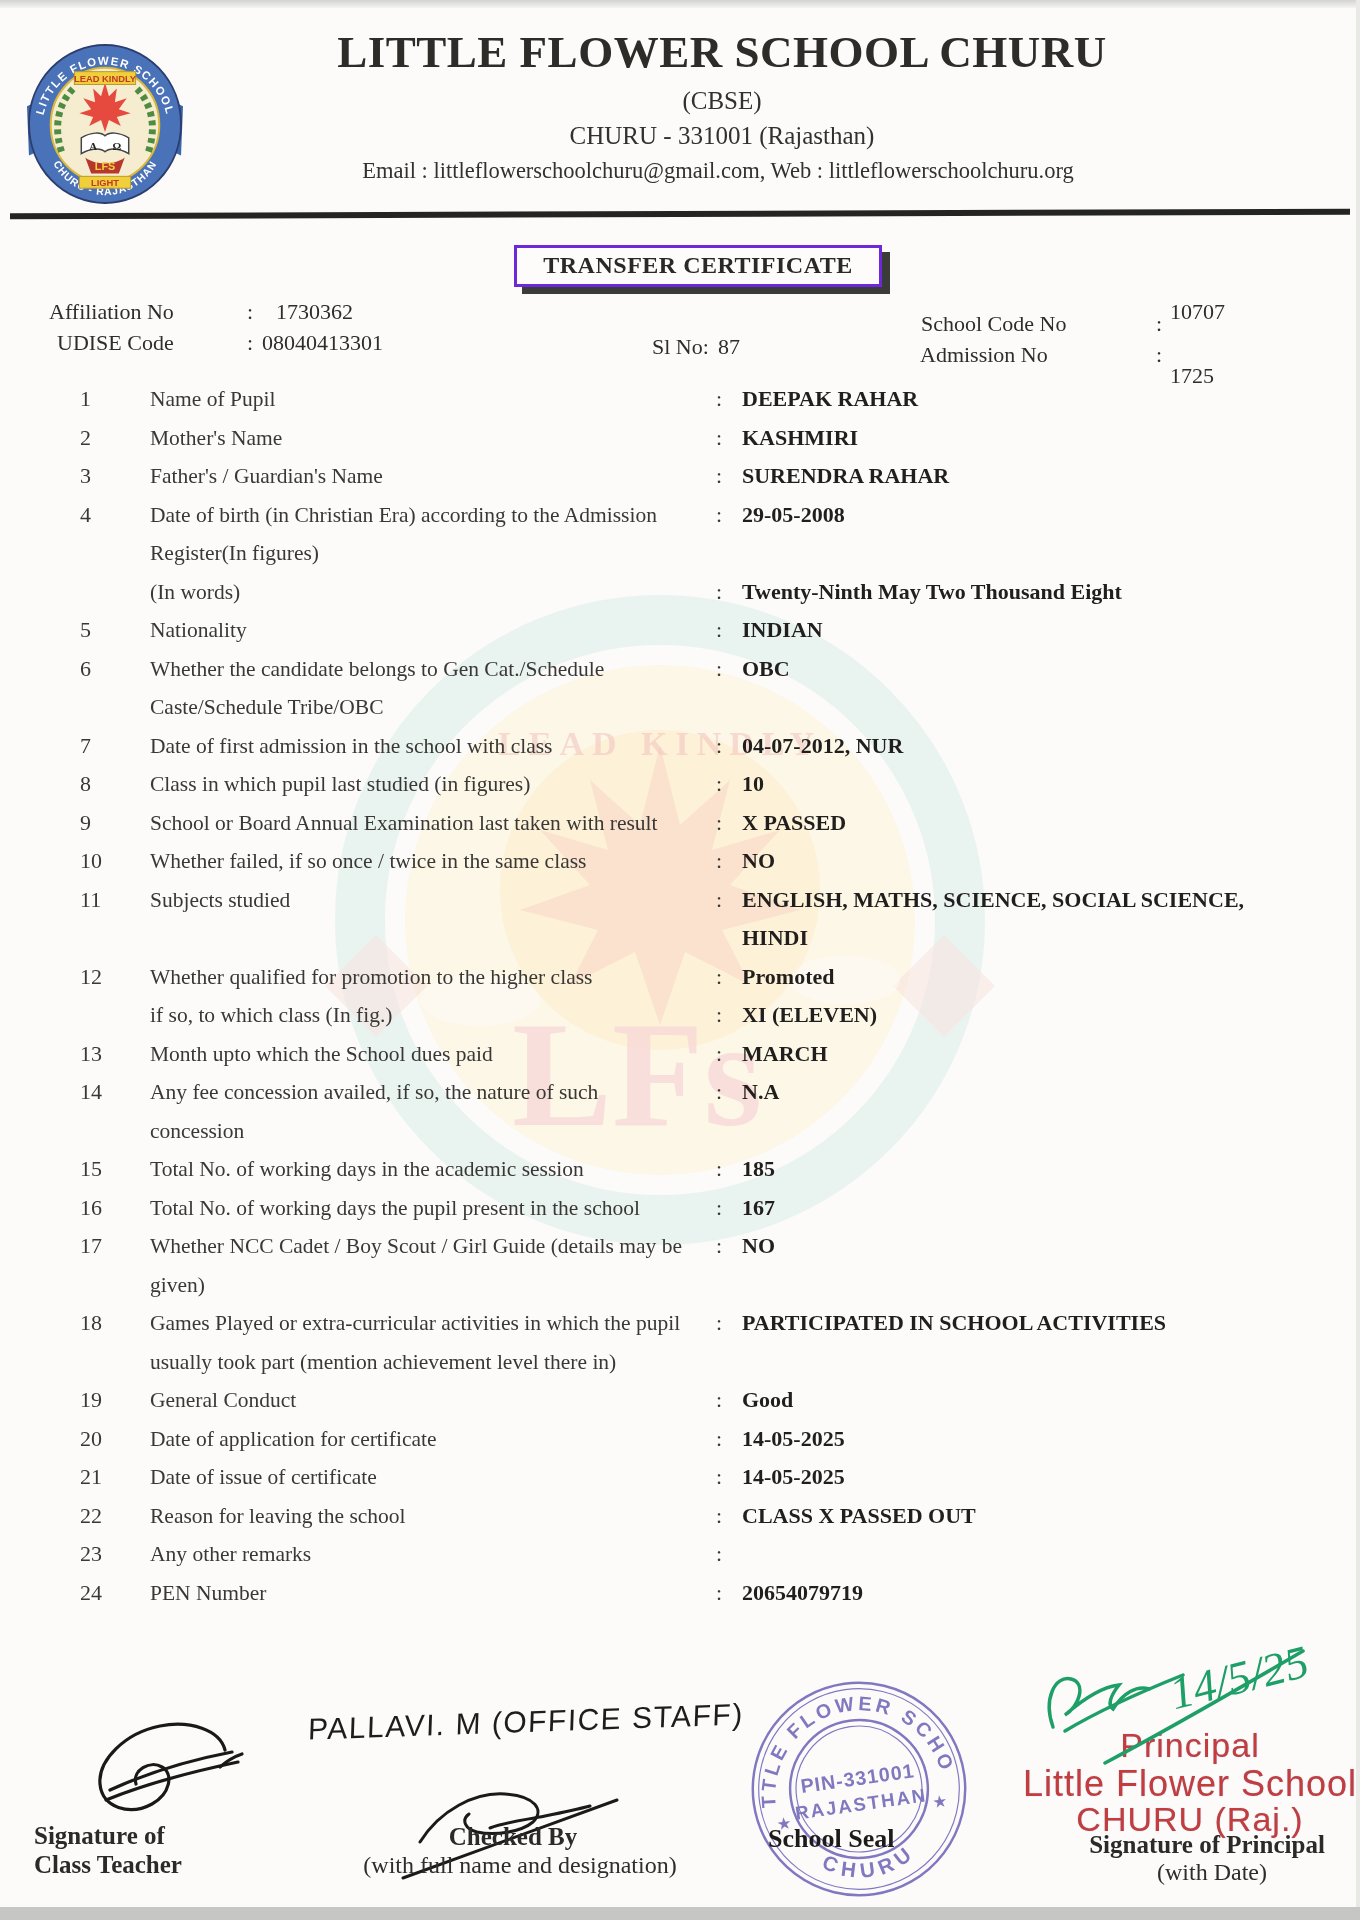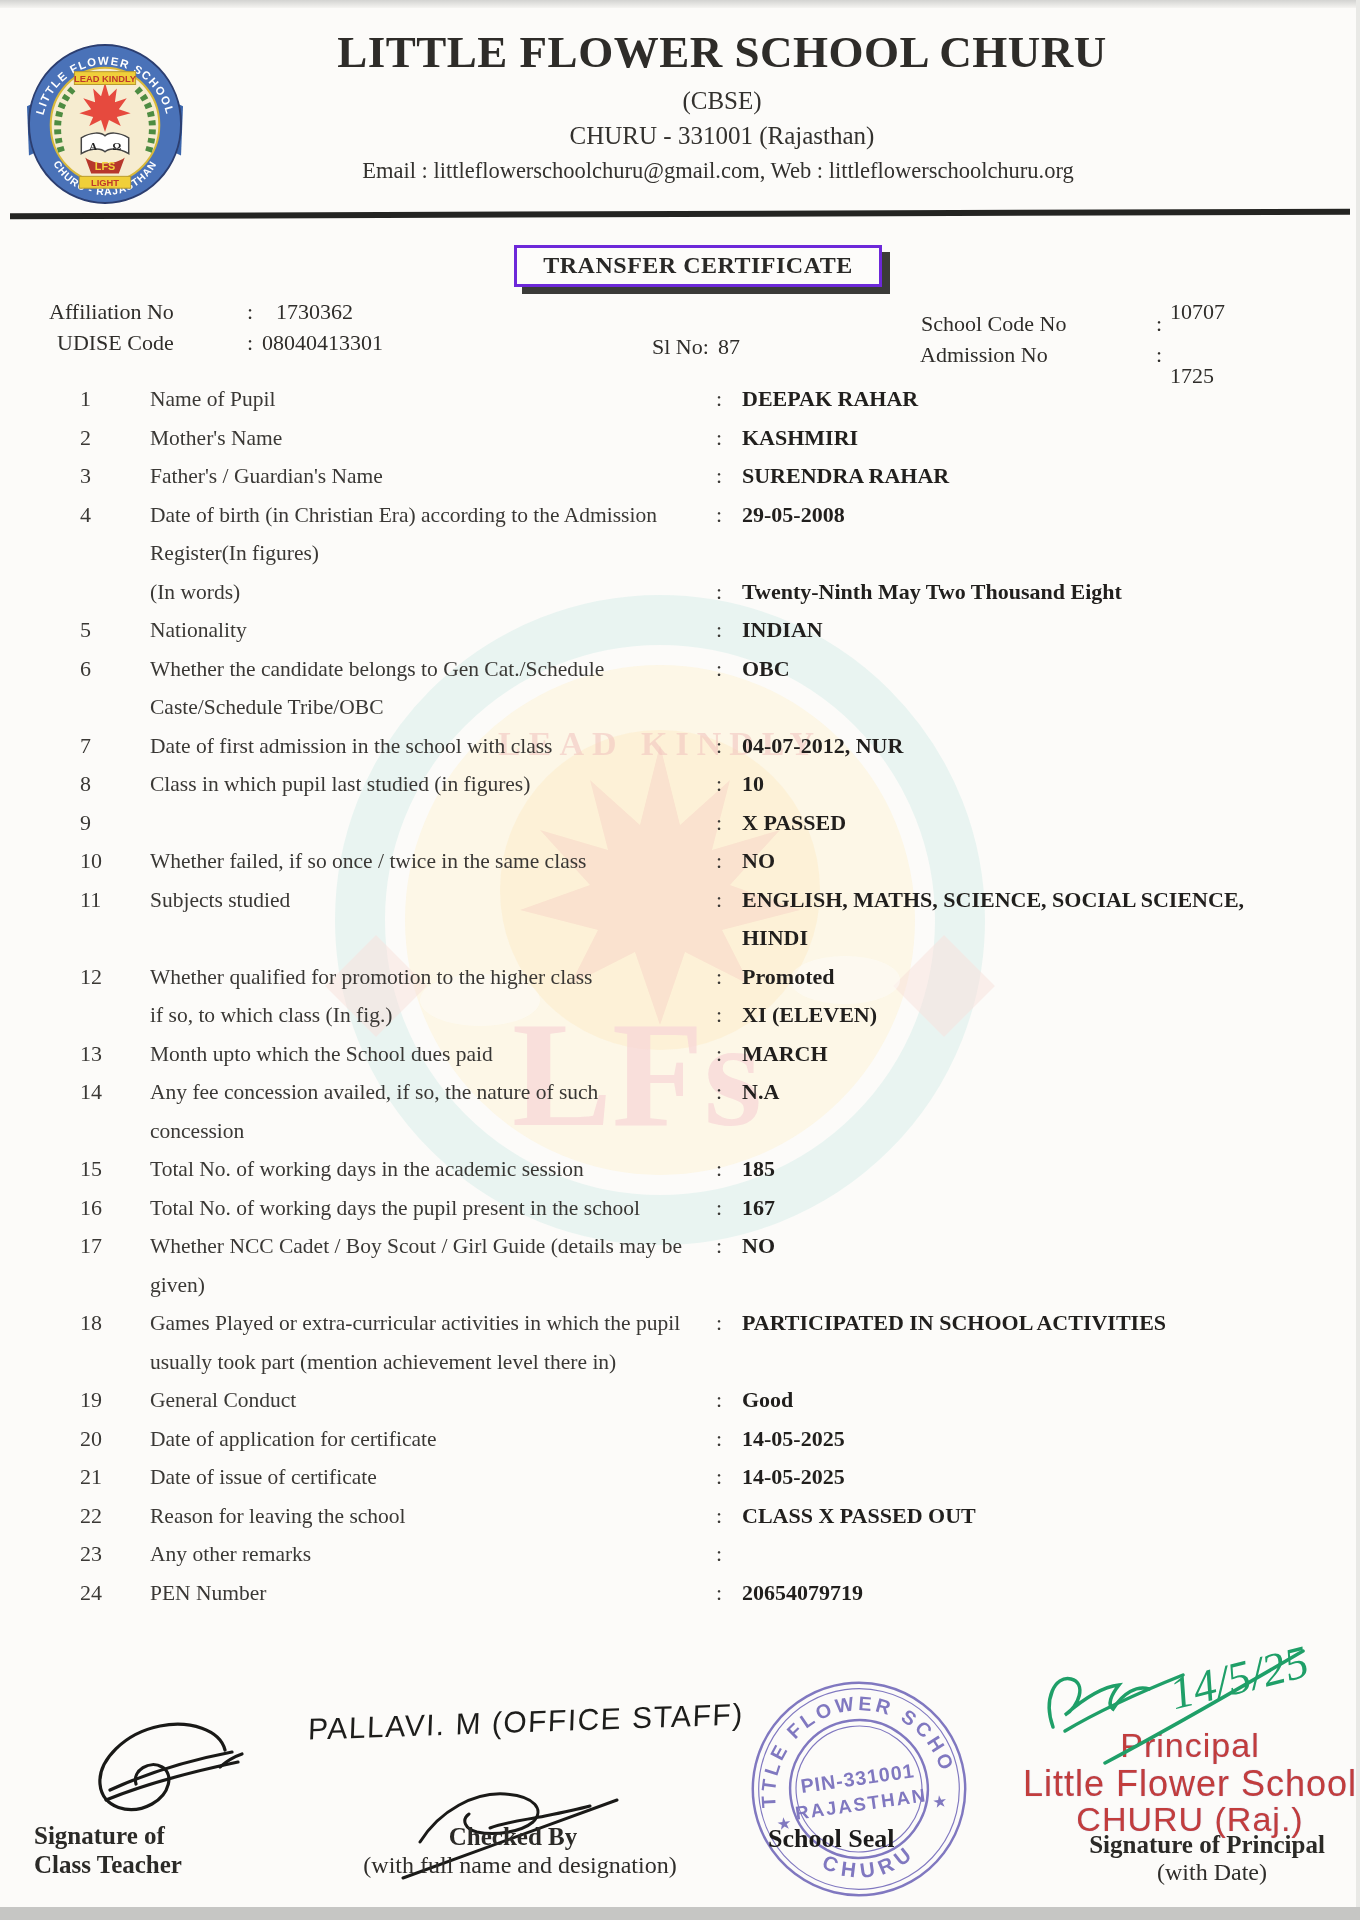--- a/index.html
+++ b/index.html
@@ -187,20 +187,21 @@
         <span class="value">04-07-2012, NUR</span>
       </div>
       <div class="fline">
         <span class="num">8</span>
         <span class="label">Class in which pupil last studied (in figures)</span>
         <span class="colon">:</span>
         <span class="value">10</span>
       </div>
       <div class="fline">
         <span class="num">9</span>
+        <span class="label">School or Board Annual Examination last taken with result</span>
         <span class="colon">:</span>
         <span class="value">X PASSED</span>
       </div>
       <div class="fline">
         <span class="num">10</span>
         <span class="label">Whether failed, if so once / twice in the same class</span>
         <span class="colon">:</span>
         <span class="value">NO</span>
       </div>
       <div class="fline">

